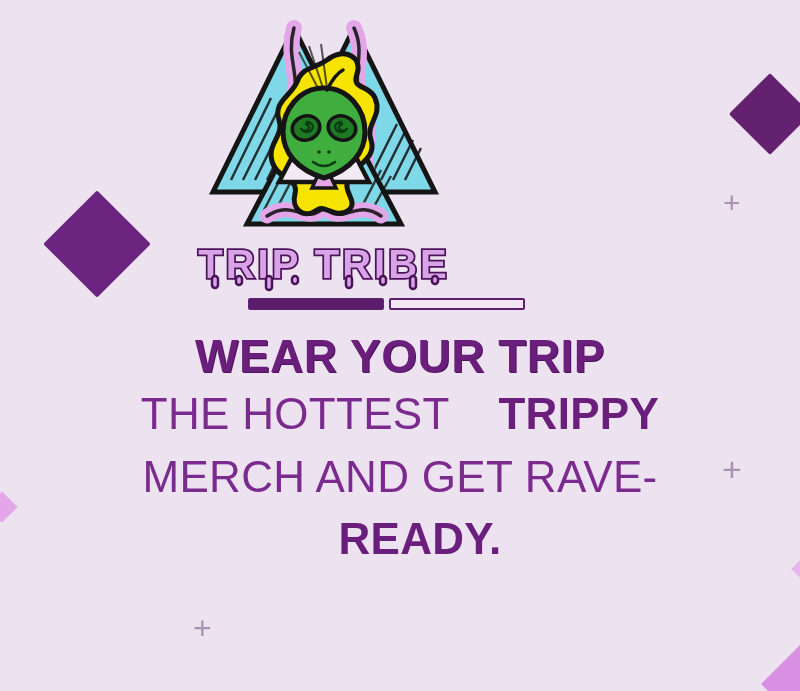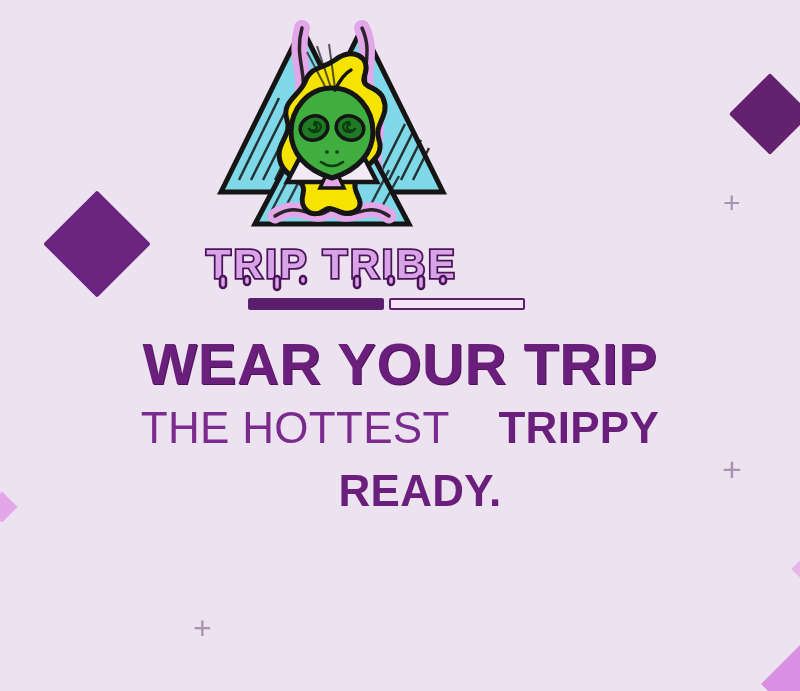--- a/index.html
+++ b/index.html
@@ -25,21 +25,21 @@
   .dia-br{left:773px;top:655px;width:58px;height:58px;background:#D98FE2;}
   .dia-r-mid{left:795px;top:560px;width:18px;height:18px;background:#E6B6EC;}
 
   .plus{position:absolute;color:#9D86A8;font-weight:300;line-height:1;
         font-family:"Liberation Sans", sans-serif;opacity:.85;}
   .plus-r1{left:723px;top:188px;font-size:30px;}
   .plus-r2{left:722px;top:452px;font-size:34px;}
   .plus-b1{left:193px;top:612px;font-size:32px;}
 
   
-  #logo-block{position:absolute;left:12px;top:0;width:640px;}
+  #logo-block{position:absolute;left:4px;top:0;width:640px;}
   #logo-mark{display:block;margin:12px auto 0;}
   #logo-wordmark{
     display:block;margin:2px auto 0;
   }
 
   
   #progress{
     position:absolute;left:248px;top:298px;
     width:277px;height:12px;
     display:flex;gap:5px;
@@ -47,21 +47,21 @@
   .seg{flex:1;border:2px solid #5E1F6E;border-radius:2px;box-sizing:border-box;}
   .seg.filled{background:#5A1C6B;}
   .seg.empty{background:#F3E7F5;}
 
   
   #copy{
     position:absolute;left:0;top:330px;width:800px;
     text-align:center;color:#6E2180;
   }
   .ln{display:block;white-space:pre;}
-  .l1{font-size:58px;font-weight:bold;letter-spacing:.5px;line-height:1.16;
+  .l1{font-size:46px;font-weight:bold;letter-spacing:.5px;line-height:1.16;
       color:#6B1F7C;text-shadow:1px 1px 0 #4D1159;}
   .l2{font-size:45px;font-weight:600;letter-spacing:.3px;line-height:1.4;color:#76268A;}
   .l3{font-size:44px;font-weight:300;letter-spacing:.3px;line-height:1.42;color:#7B2A8E;}
   .l3 b{font-weight:bold;color:#6B1F7C;margin-left:37px;}
   .l4{font-size:44px;font-weight:300;letter-spacing:.3px;line-height:1.42;color:#7B2A8E;}
   .l5{font-size:44px;font-weight:bold;letter-spacing:.3px;line-height:1.42;color:#6B1F7C;margin-left:40px;}
 </style>
 </head>
 <body>
 
@@ -184,16 +184,17 @@
   </div>
 
   <div id="progress">
     <div class="seg filled"></div>
     <div class="seg empty"></div>
   </div>
 
   <div id="copy">
     <span class="ln l1">WEAR YOUR TRIP</span>
     <span class="ln l3"><span>THE HOTTEST </span><b>TRIPPY</b></span>
+    <span class="ln l4">MERCH AND GET RAVE-</span>
     <span class="ln l5">READY.</span>
   </div>
 
 </div>
 
 </body></html>

